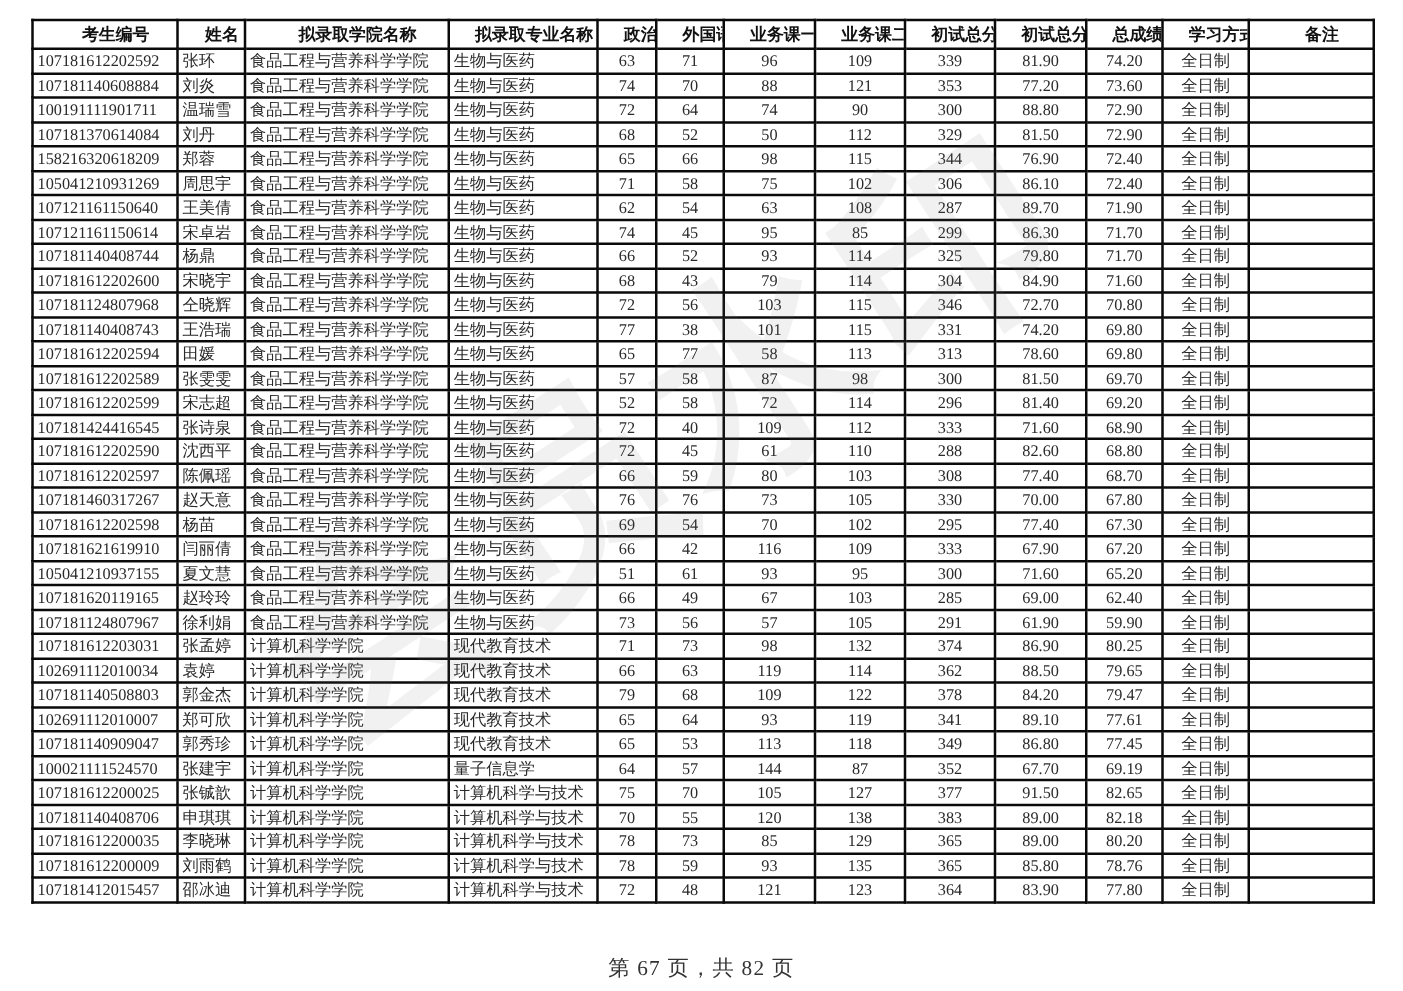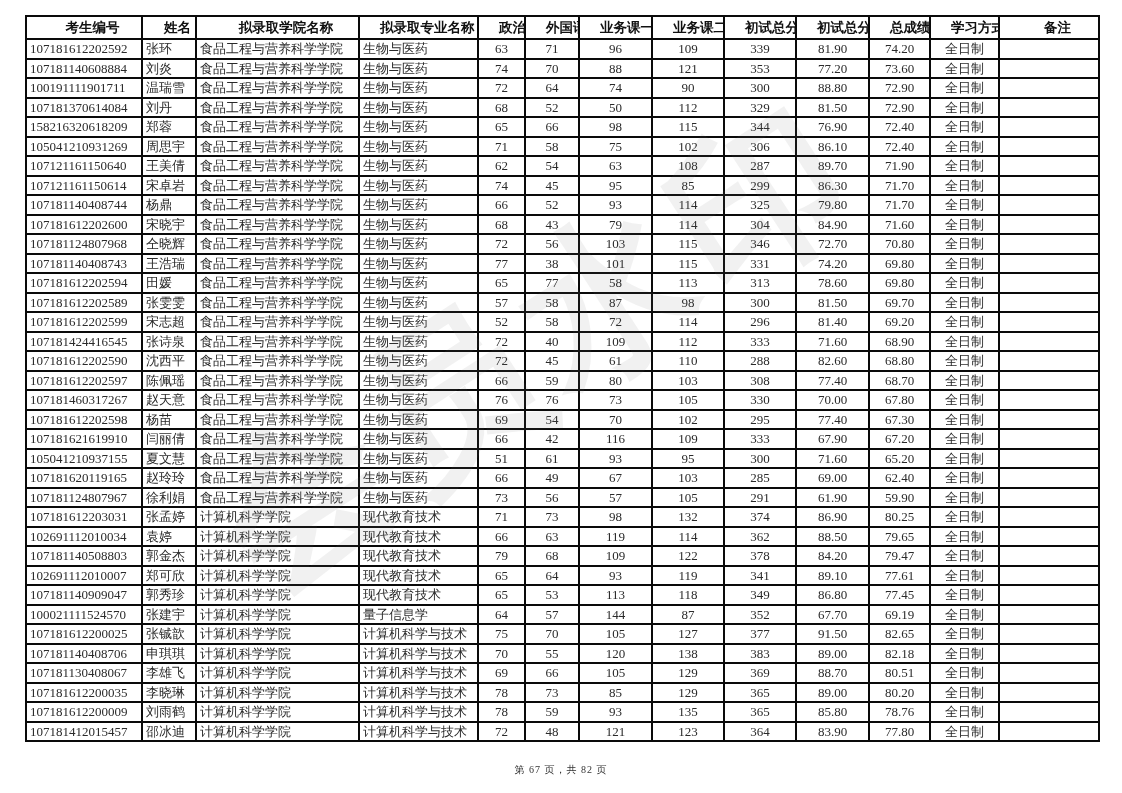--- a/index.html
+++ b/index.html
@@ -44,21 +44,21 @@
     line-height: 17.5px;
   }
   
   table.results td:nth-child(-n+4) { text-align: left; }
   table.results td:nth-child(n+5)  { text-align: center; }
   .footer {
     position: absolute;
     left: 0; right: 0;
     top: 763px;
     text-align: center;
-    font-size: 10px;
+    font-size: 17px;
     color: #333;
     letter-spacing: 1px;
   }
   .watermark {
     position: absolute;
     left: 230px; top: 430px;
     font-size: 170px;
     font-weight: bold;
     color: rgba(120, 120, 120, 0.10);
     transform: rotate(-33deg);
@@ -583,35 +583,20 @@
           <td>55</td>
           <td>120</td>
           <td>138</td>
           <td>383</td>
           <td>89.00</td>
           <td>82.18</td>
           <td>全日制</td>
           <td></td>
         </tr>
         <tr>
-          <td>107181130408067</td>
-          <td>李雄飞</td>
-          <td>计算机科学学院</td>
-          <td>计算机科学与技术</td>
-          <td>69</td>
-          <td>66</td>
-          <td>105</td>
-          <td>129</td>
-          <td>369</td>
-          <td>88.70</td>
-          <td>80.51</td>
-          <td>全日制</td>
-          <td></td>
-        </tr>
-        <tr>
           <td>107181612200035</td>
           <td>李晓琳</td>
           <td>计算机科学学院</td>
           <td>计算机科学与技术</td>
           <td>78</td>
           <td>73</td>
           <td>85</td>
           <td>129</td>
           <td>365</td>
           <td>89.00</td>

